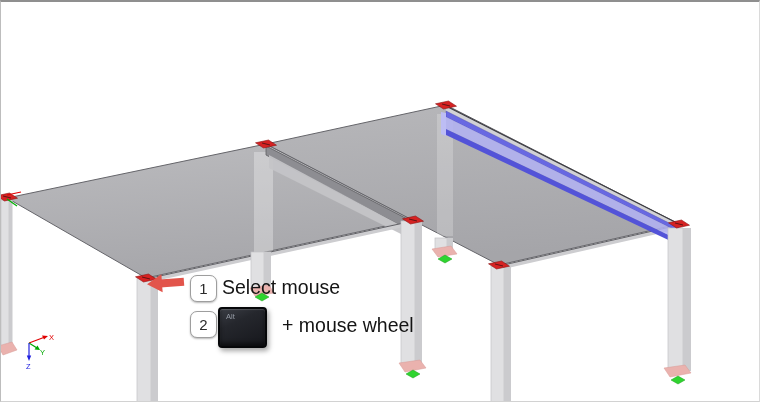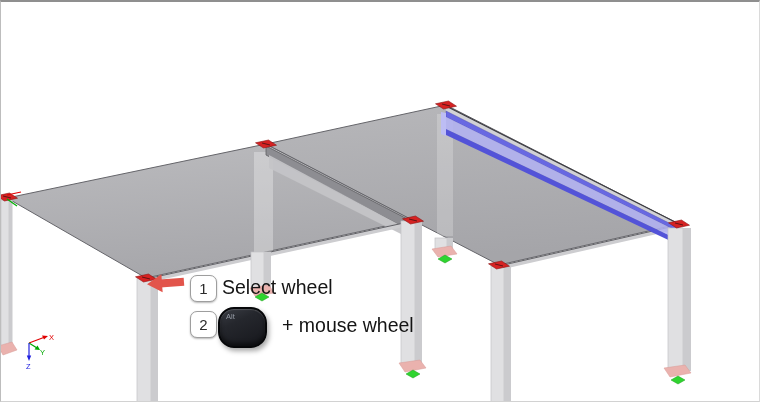--- a/index.html
+++ b/index.html
@@ -14,21 +14,21 @@
   .step-badge{
     position:absolute;width:25px;height:25px;background:#ffffff;
     border:1px solid #9e9e9e;border-radius:7px;
     box-shadow:0 1px 2px rgba(0,0,0,.28);
     display:flex;align-items:center;justify-content:center;
     font-size:15px;color:#2b2b2b;
   }
   .step-label{position:absolute;font-size:19.5px;color:#141414;white-space:nowrap;}
   #alt-key{
     position:absolute;left:217px;top:305px;width:49px;height:41px;
-    border-radius:16px;border:2px solid #060709;box-sizing:border-box;
+    border-radius:4px;border:2px solid #060709;box-sizing:border-box;
     background:linear-gradient(155deg,#3b3e45 0%,#25272d 35%,#16171c 100%);
     box-shadow:inset 0 1px 1px rgba(255,255,255,.18), inset 0 -3px 4px rgba(0,0,0,.55), 2px 3px 5px rgba(0,0,0,.35);
   }
   #alt-key .keycap-label{
     position:absolute;left:6px;top:3px;font-size:7.5px;color:#969ca6;
   }
   #select-arrow{
     position:absolute;left:146px;top:271px;width:38px;height:20px;
     transform:rotate(-4deg);
   }
@@ -159,21 +159,21 @@
 </svg>
 
 <div id="select-arrow">
   <div class="arrow-body"></div>
   <div class="arrow-head"></div>
 </div>
 
 <div class="step-badge" style="left:189px;top:273px;">
   <span>1</span>
 </div>
-<div class="step-label" style="left:221px;top:274px;">Select wheel</div>
+<div class="step-label" style="left:221px;top:274px;">Select mouse</div>
 
 <div class="step-badge" style="left:189px;top:309px;">
   <span>2</span>
 </div>
 <div id="alt-key">
   <span class="keycap-label">Alt</span>
 </div>
 <div class="step-label" style="left:281px;top:312px;">+ mouse wheel</div>
 
 </div>

